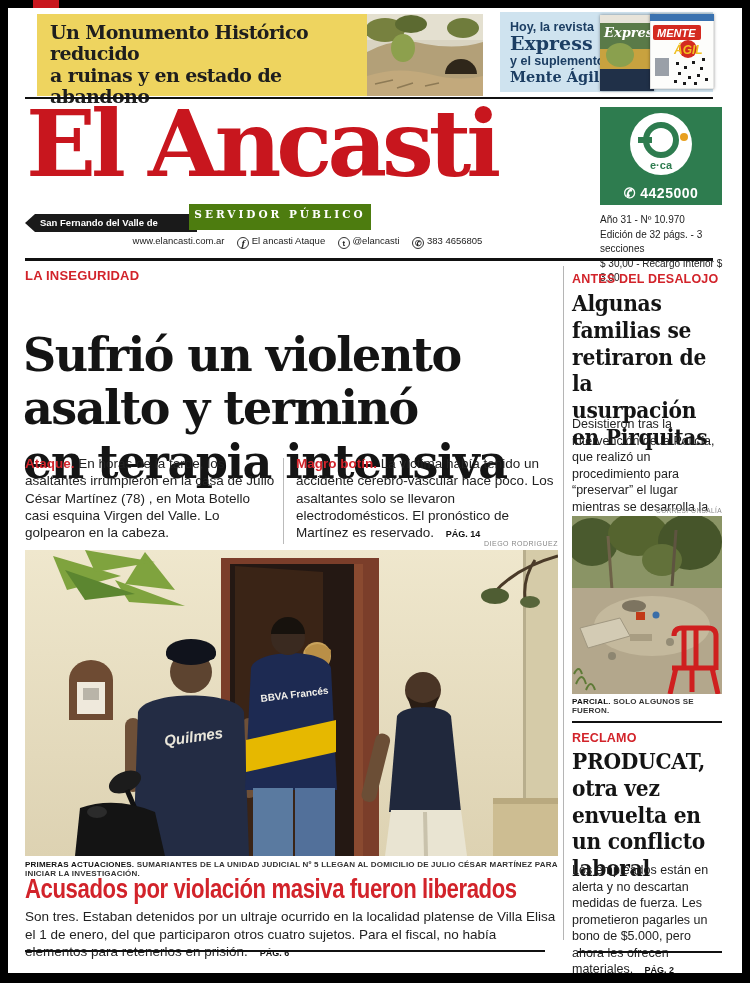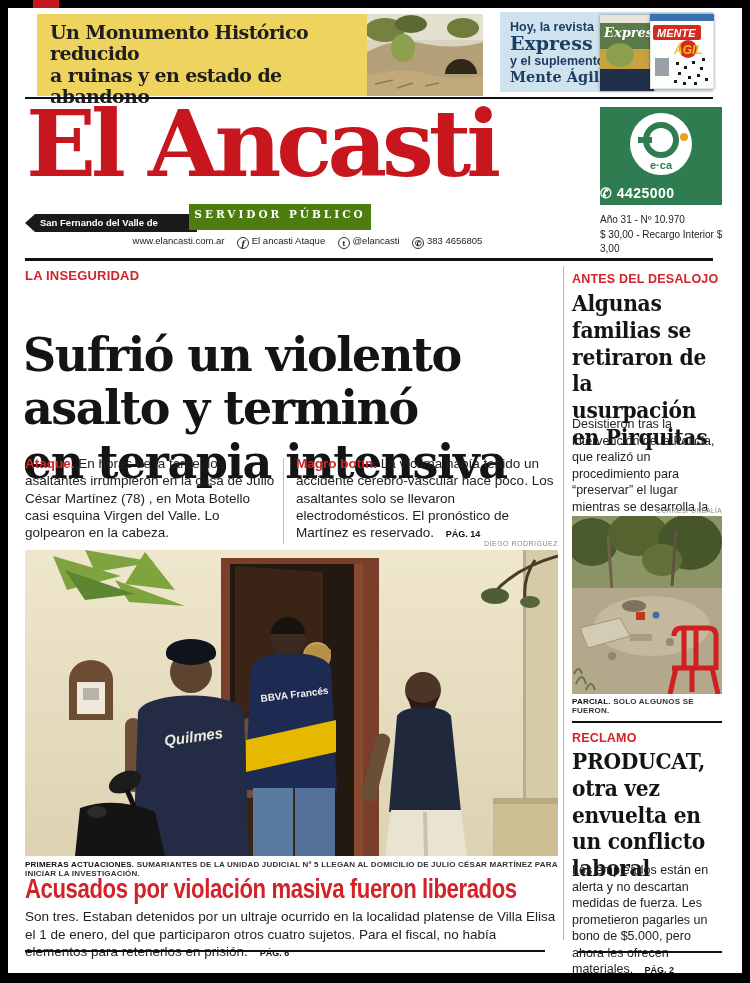--- a/index.html
+++ b/index.html
@@ -33,21 +33,21 @@
   #ribbon-left { left:0; width:172px; padding-left:15px; clip-path:polygon(0 50%,10px 0,100% 0,100% 100%,10px 100%); }
   #ribbon-right { left:344px; width:221px; text-align:center; clip-path:polygon(0 0,100% 0,calc(100% - 10px) 50%,100% 100%,0 100%); }
   #ribbon-center { position:absolute; left:164px; top:0; width:182px; height:26px; background:#4d7c0f; color:#fff; text-align:center; font-family:"DejaVu Serif",serif; font-weight:bold; font-size:10.5px; letter-spacing:3px; line-height:20px; }
 
   
   #info-bar { left:25px; top:235px; width:565px; text-align:center; font-size:9.5px; color:#222; }
   #info-bar span.item { margin:0 5px; }
   .circ { display:inline-block; width:12px; height:12px; border:1px solid #333; border-radius:50%; font-size:8px; line-height:11px; text-align:center; vertical-align:-2px; font-weight:bold; }
 
   
-  #eca-box { left:600px; top:107px; width:122px; height:98px; background:#2e7c4f; }
+  #eca-box { left:600px; top:107px; width:122px; height:98px; background:#2e7c4f; text-align:center; }
   #eca-phone { color:#fff; font-weight:bold; font-size:14px; margin-top:2px; letter-spacing:0.5px; }
   #pub-info { left:600px; top:213px; width:134px; font-size:10px; line-height:1.45; color:#222; }
 
   #mid-rule { left:25px; top:258px; width:688px; height:3px; background:#111; }
   #v-divider { left:563px; top:266px; width:1px; height:674px; background:#b5b5b5; }
 
   
   .kicker { font-size:13px; font-weight:bold; color:#d2232a; letter-spacing:0.2px; }
   #lead-kicker { left:25px; top:268px; }
   #lead-headline { left:23px; top:282px; width:535px; font-family:"DejaVu Serif",serif; font-weight:bold; font-size:46px; line-height:1.16; letter-spacing:-1.5px; color:#141414; white-space:pre-line;margin-top:47px; }
@@ -165,20 +165,21 @@
     <circle cx="61" cy="33" r="15" fill="none" stroke="#2e7c4f" stroke-width="6"></circle>
     <rect x="38" y="30" width="18" height="6" fill="#2e7c4f"></rect>
     <rect x="52" y="30" width="18" height="6" fill="#fff"></rect>
     <circle cx="84" cy="30" r="4" fill="#e8a020"></circle>
     <text x="61" y="62" text-anchor="middle" font-size="11" font-weight="bold" fill="#2e7c4f">e·ca</text>
   </svg>
   <div id="eca-phone"><span>✆</span> <span>4425000</span></div>
 </div>
 <div id="pub-info" class="abs">
   <div>Año 31 - Nº 10.970</div>
+  <div>Edición de 32 págs. - 3 secciones</div>
   <div>$ 30,00 - Recargo Interior $ 3,00</div>
 </div>
 
 <div id="mid-rule" class="abs"></div>
 <div id="v-divider" class="abs"></div>
 
 <div id="lead-kicker" class="abs kicker">LA INSEGURIDAD</div>
 <div id="lead-headline" class="abs">Sufrió un violento
 asalto y terminó
 en terapia intensiva</div>

